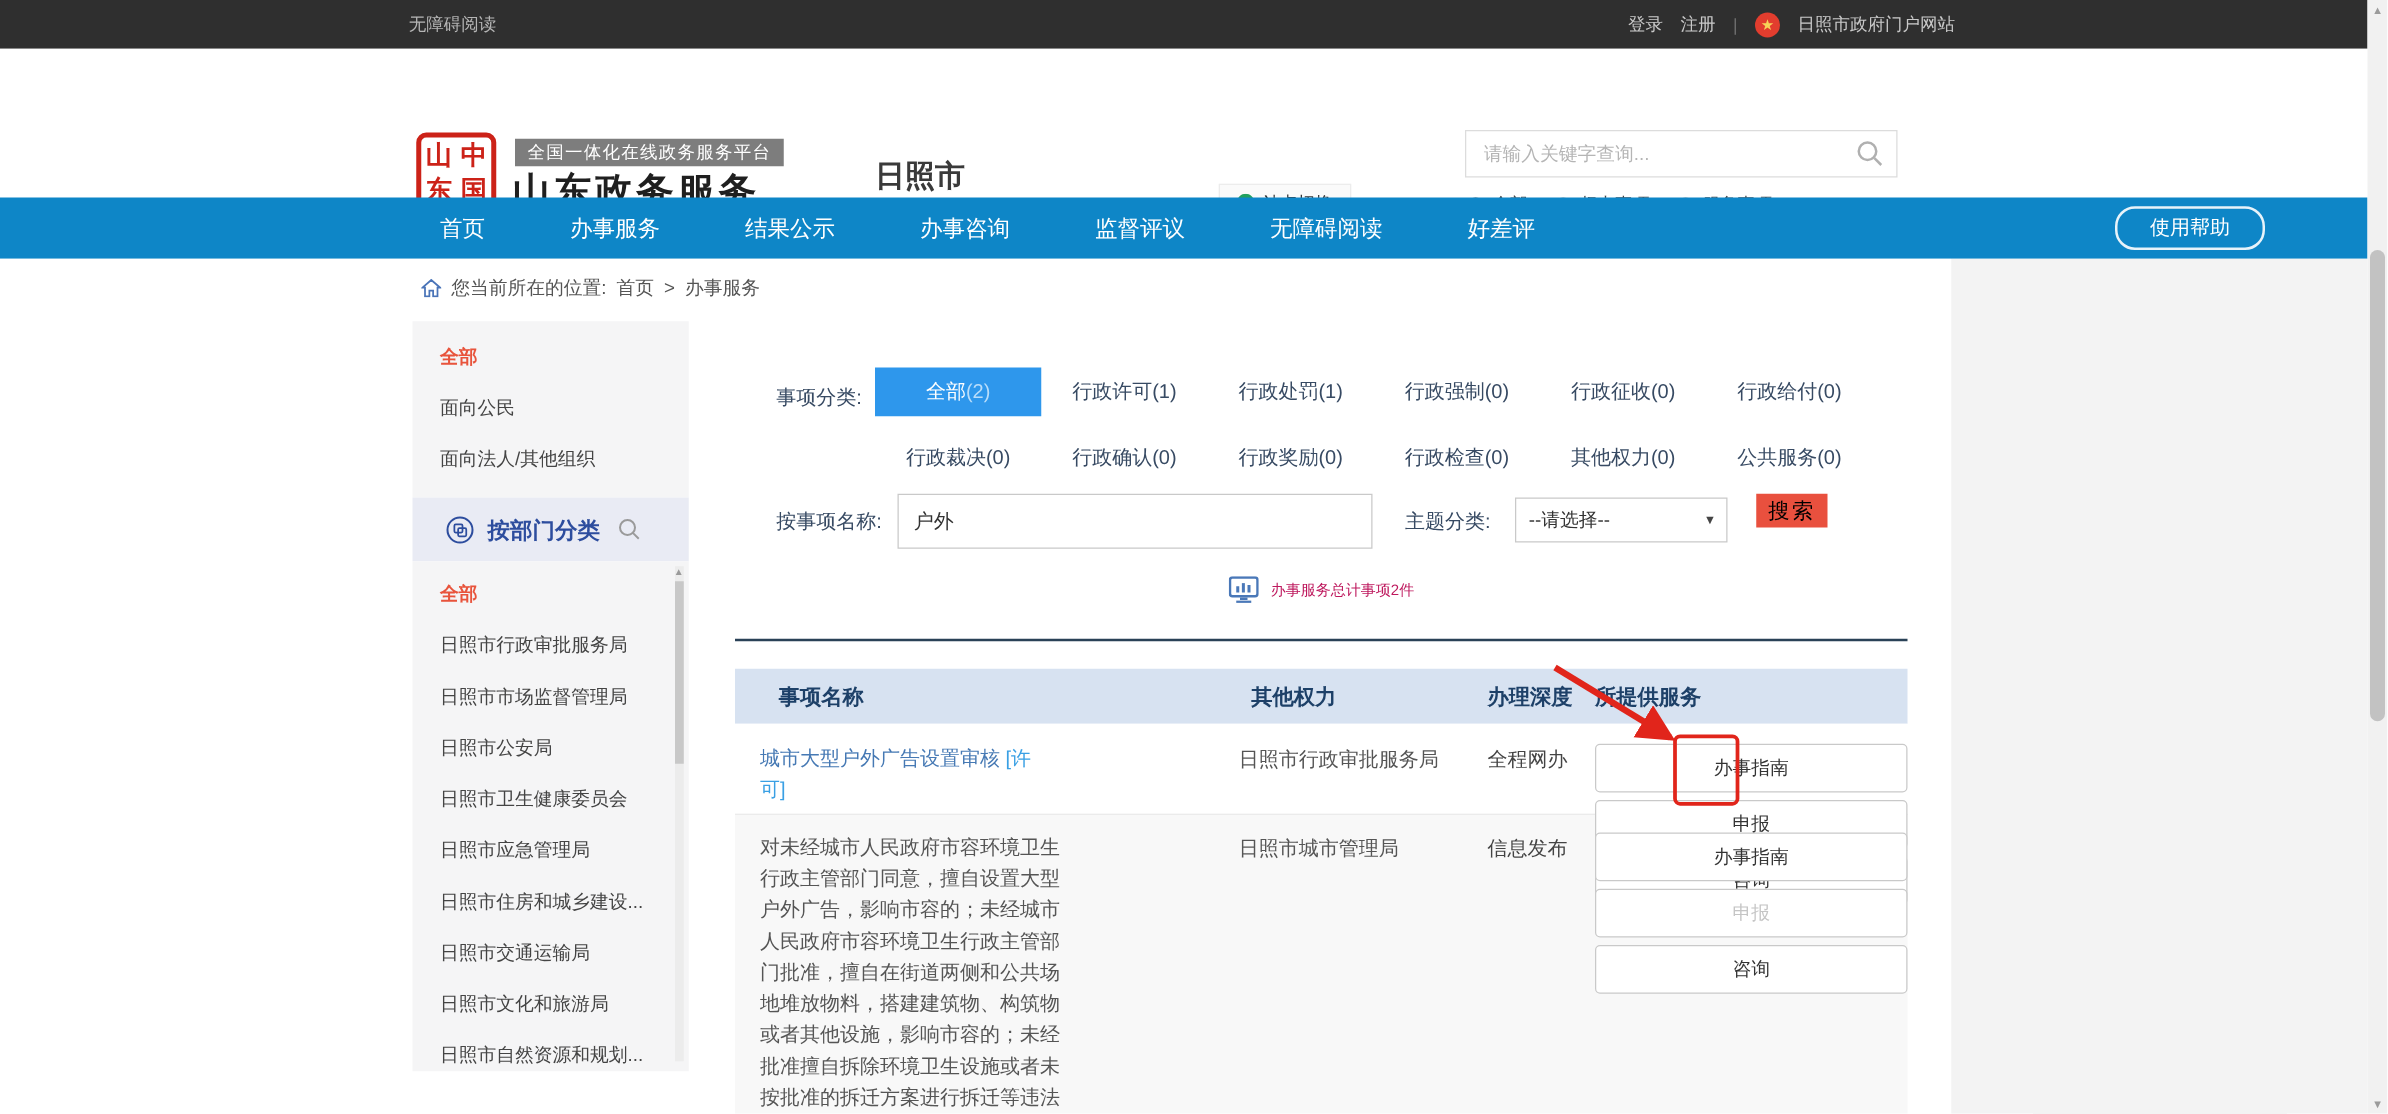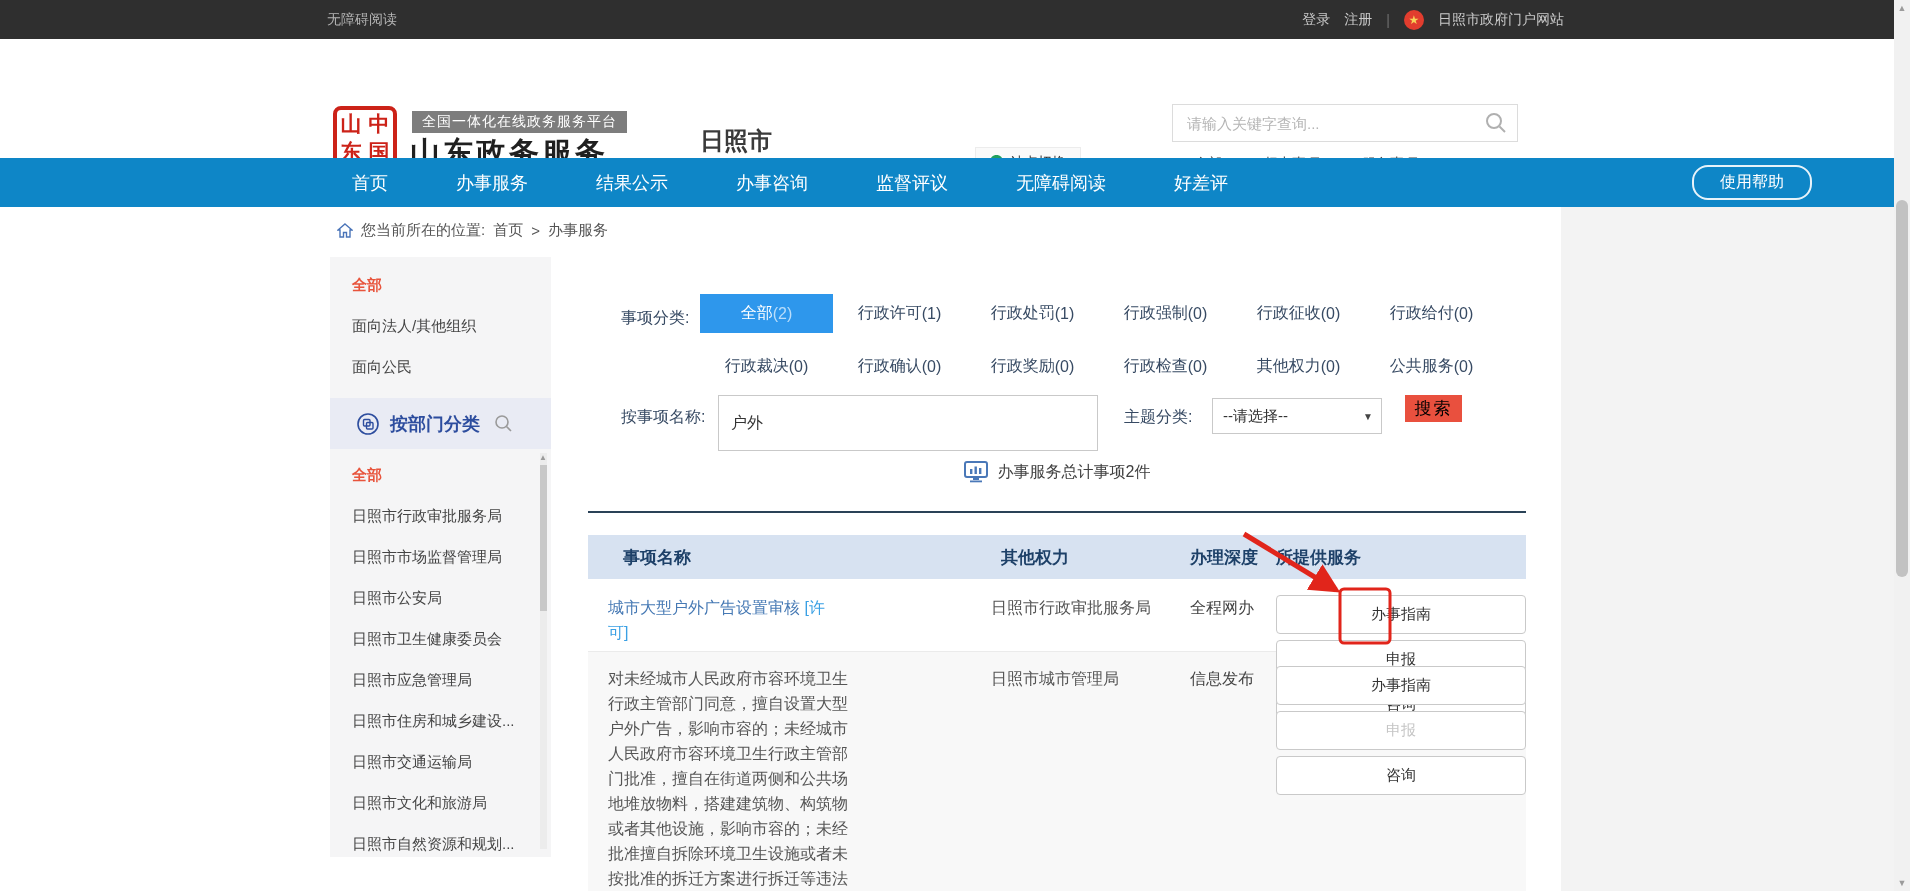--- a/index.html
+++ b/index.html
@@ -82,31 +82,31 @@
   .tabs.r1 { top:41px; }
   .tabs.r2 { top:94px; }
   .tab { width:133px; height:39px; display:flex; align-items:center; justify-content:center;
     font-size:16px; color:#374a63; cursor:pointer; }
   .tab.selected { background:#2e97ec; color:#fff; }
   .tab.selected .cnt { color:#b9ddfa; }
   .search-row { position:absolute; left:0; top:142px; width:938px; height:44px; }
   .search-row .lbl { position:absolute; top:12px; font-size:16px; color:#374a63; }
   .lbl.name { left:33px; }
   .lbl.topic { left:536px; }
-  .name-input { position:absolute; left:130px; top:0; width:380px; height:56px;
+  .name-input { position:absolute; left:130px; top:0; width:380px; height:44px;
     border:1px solid #c9c9c9; font-size:16px; color:#333; padding-left:12px; outline:none;
     font-family:inherit; }
   .topic-select { position:absolute; left:624px; top:3px; width:170px; height:36px;
     border:1px solid #c9c9c9; background:#fff; display:flex; align-items:center;
     font-size:15px; color:#333; padding-left:10px; cursor:pointer; }
   .topic-select .caret { margin-left:auto; margin-right:8px; font-size:10px; color:#444; }
   .submit-btn { position:absolute; left:817px; top:0; width:57px; height:27px; background:#e9503e;
     color:#000000; border:0; font-size:17px; letter-spacing:2px; cursor:pointer; font-family:inherit; }
   .stats { position:absolute; left:0; top:208px; width:938px; display:flex; align-items:center;
-    justify-content:center; gap:10px; font-size:16px; color:#404040; }
+    justify-content:center; gap:10px; font-size:12px; color:#be185d; }
   .divider { position:absolute; left:0; top:258px; width:938px; border-top:2px solid #2a4257; }
   
   .tbl { position:absolute; left:0; top:282px; width:938px; }
   .thead { height:44px; background:#d7e2f1; display:flex; align-items:center;
     font-weight:bold; color:#1d4068; font-size:17px; }
   .c1 { width:397px; } .c2 { width:195px; } .c3 { width:96px; } .c4 { flex:1; }
   .thead .c1 { padding-left:35px; } .thead .c2 { padding-left:16px; } .thead .c3 { padding-left:10px; }
   .trow { display:flex; align-items:flex-start; }
   .trow.r1 { padding-top:16px; height:72px; background:#fff; }
   .trow.r2 { padding-top:14px; background:#f8f8f8; border-top:1px solid #ebebeb; height:240px; }
@@ -204,22 +204,22 @@
   <span>您当前所在的位置:</span>
   <span class="crumb">首页</span>
   <span>&gt;</span>
   <span class="crumb">办事服务</span>
 </div>
 <div class="right-filler"></div>
 
 <div class="sidebar">
   <div class="side-items">
     <div class="side-item active">全部</div>
+    <div class="side-item">面向公民</div>
     <div class="side-item">面向法人/其他组织</div>
-    <div class="side-item">面向公民</div>
   </div>
   <div class="side-head">
     <span class="sicon">
       <svg width="24" height="24" viewBox="0 0 24 24">
         <circle cx="12" cy="12" r="10" fill="none" stroke="#2d4d9e" stroke-width="1.6"></circle>
         <rect x="7.5" y="7.5" width="6.5" height="6.5" rx="1" fill="none" stroke="#2d4d9e" stroke-width="1.4"></rect>
         <rect x="10.5" y="10.5" width="6.5" height="6.5" rx="1" fill="none" stroke="#2d4d9e" stroke-width="1.4"></rect>
       </svg>
     </span>
     <span>按部门分类</span>

